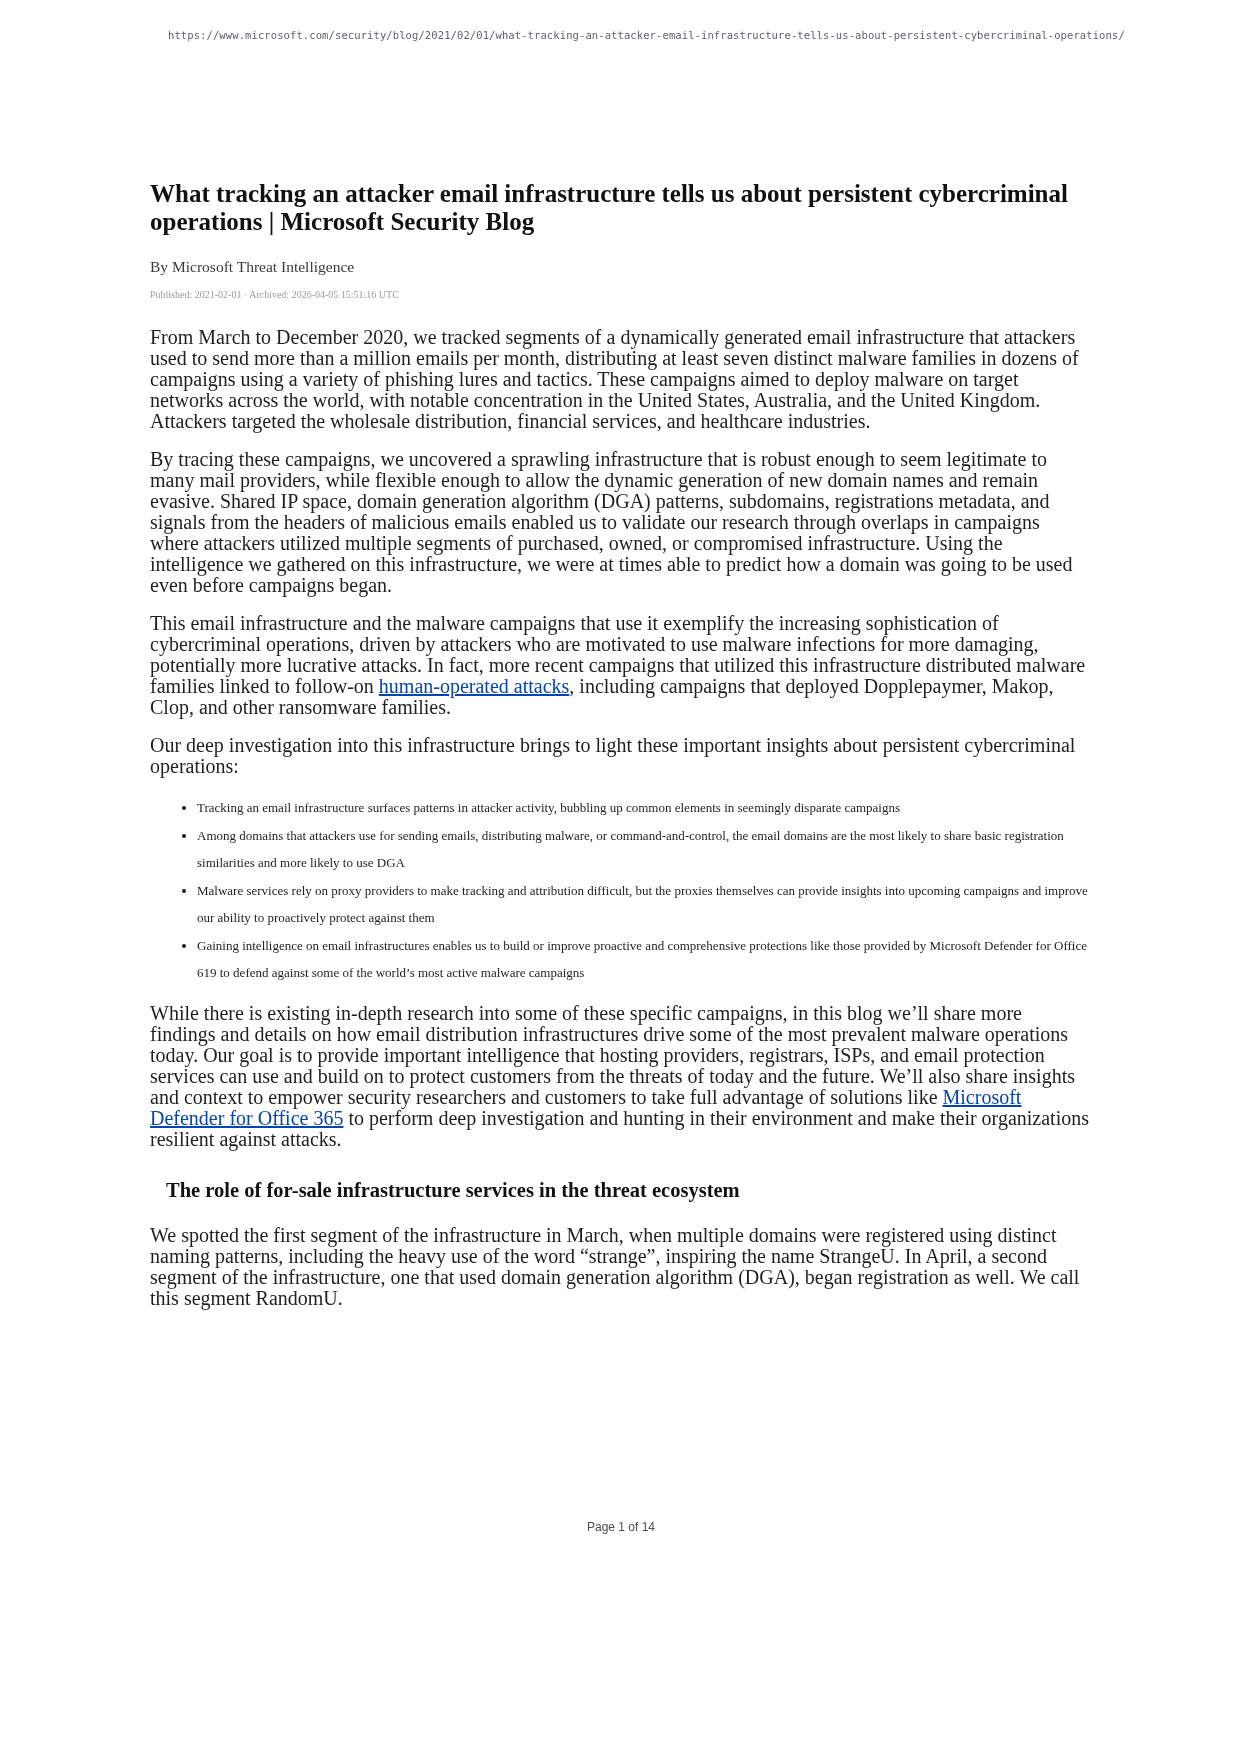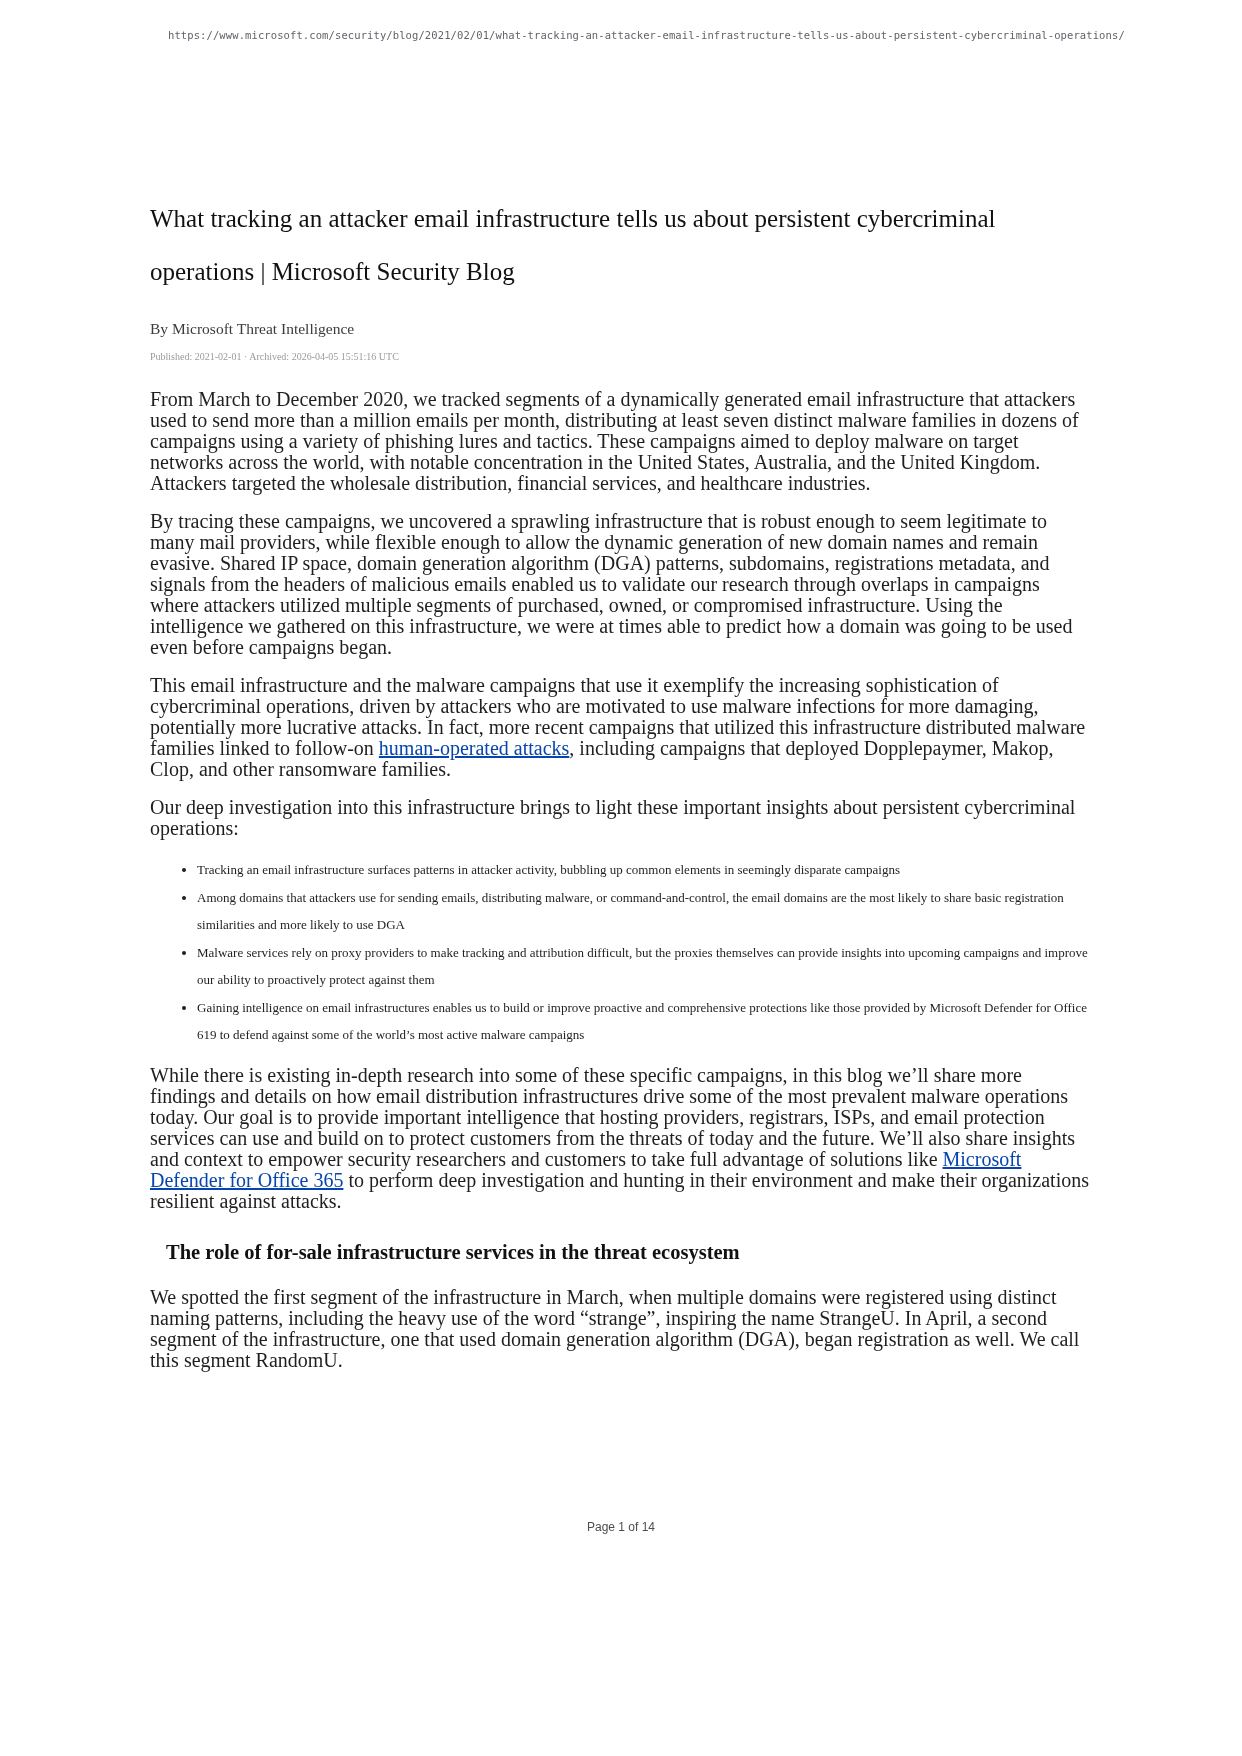--- a/index.html
+++ b/index.html
@@ -20,24 +20,24 @@
     font-size: 10.5px;
     color: #5f6368;
     letter-spacing: 0.1px;
     white-space: nowrap;
   }
   .content {
     padding: 180px 150px 0 150px;
   }
   h1.article-title {
     font-size: 25px;
-    font-weight: normal;
-    line-height: 53px;
+    font-weight: bold;
+    line-height: 28px;
     color: #111111;
-    margin: 12px 0 22px 0;
+    margin: 0 0 22px 0;
   }
   .byline {
     font-size: 15.5px;
     color: #3b3b3b;
     margin: 16px 0 13px 0;
   }
   .meta {
     font-size: 10px;
     color: #9a9a9a;
     margin: 0 0 27px 0;

